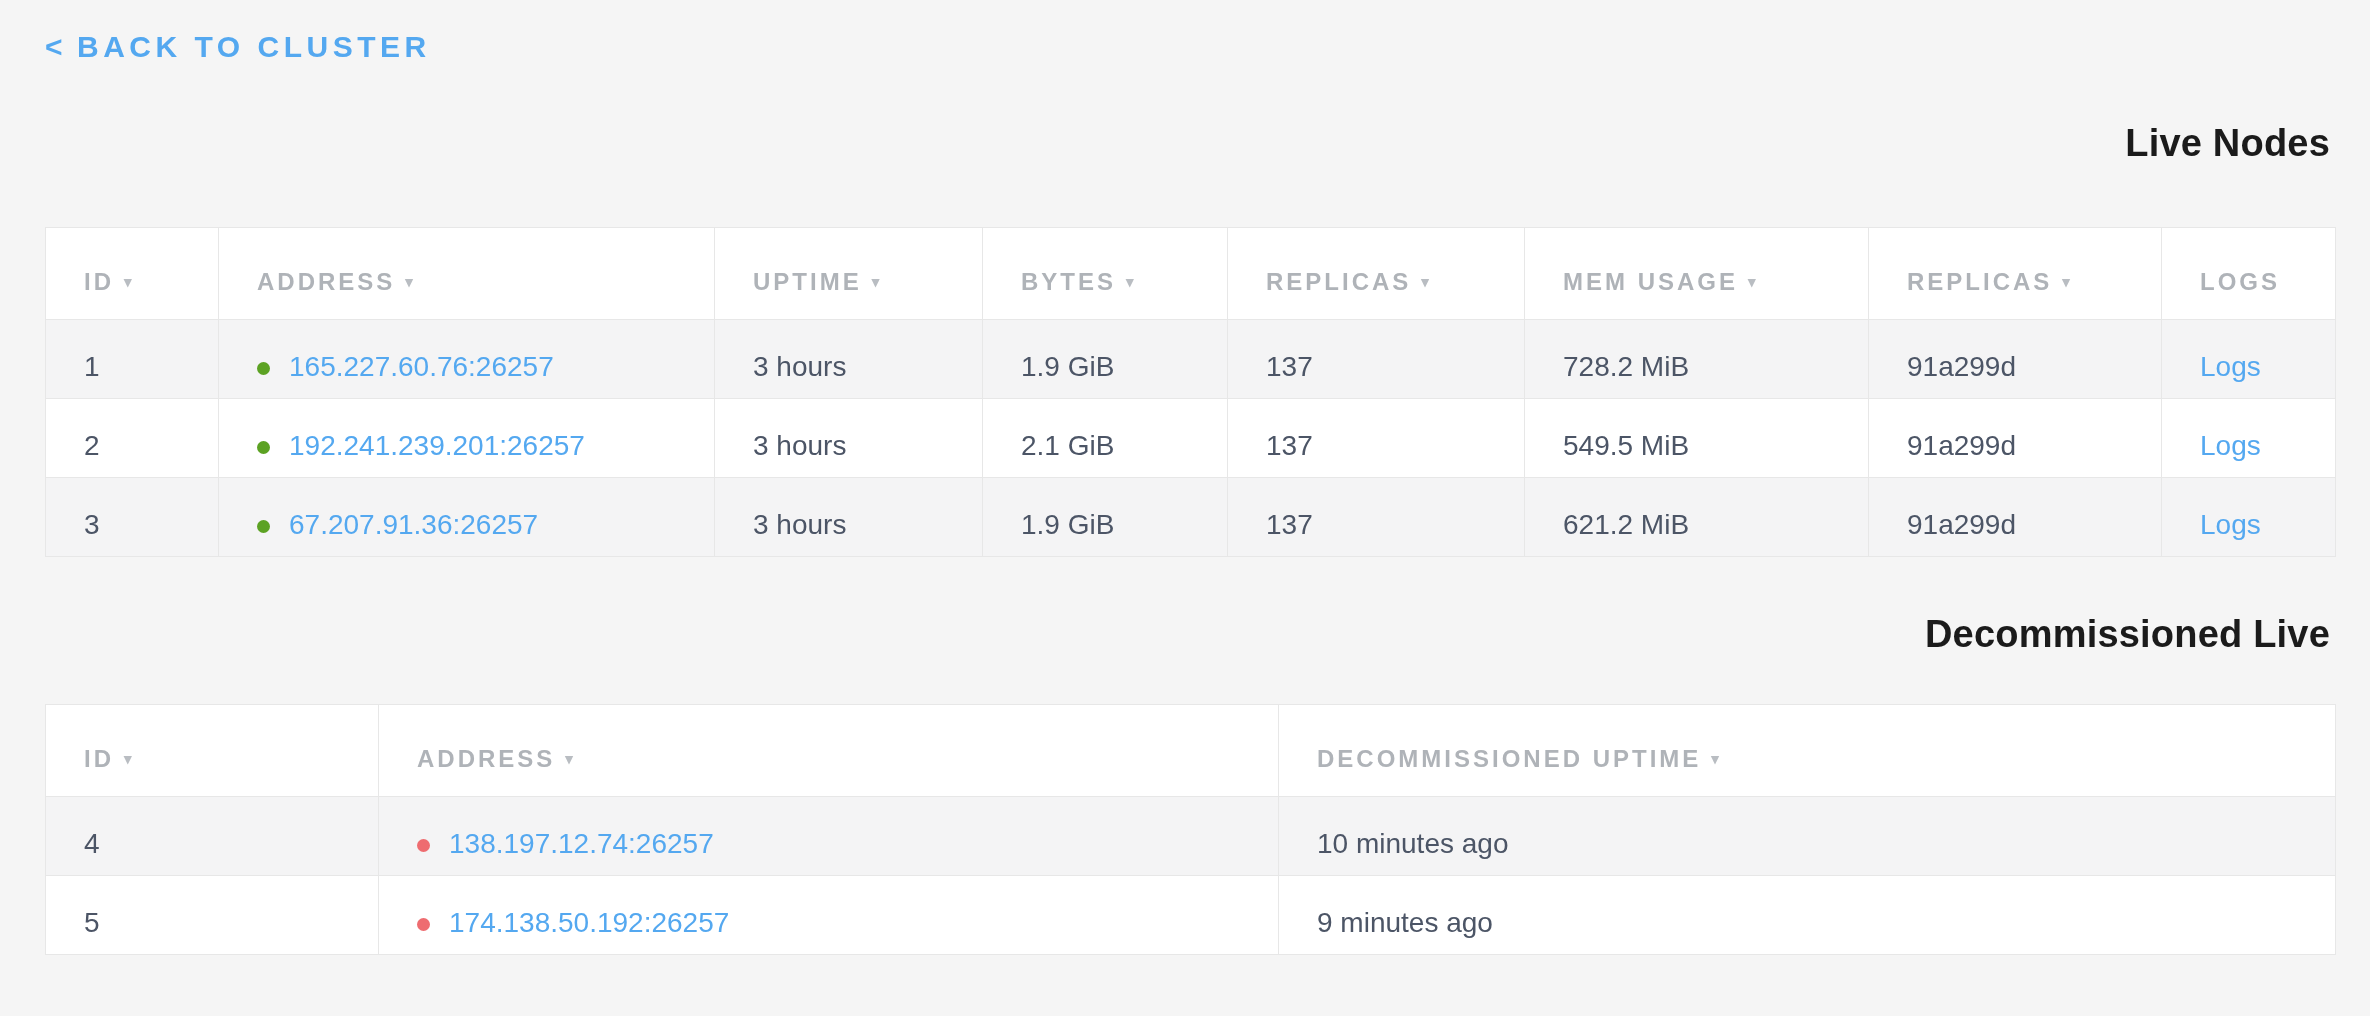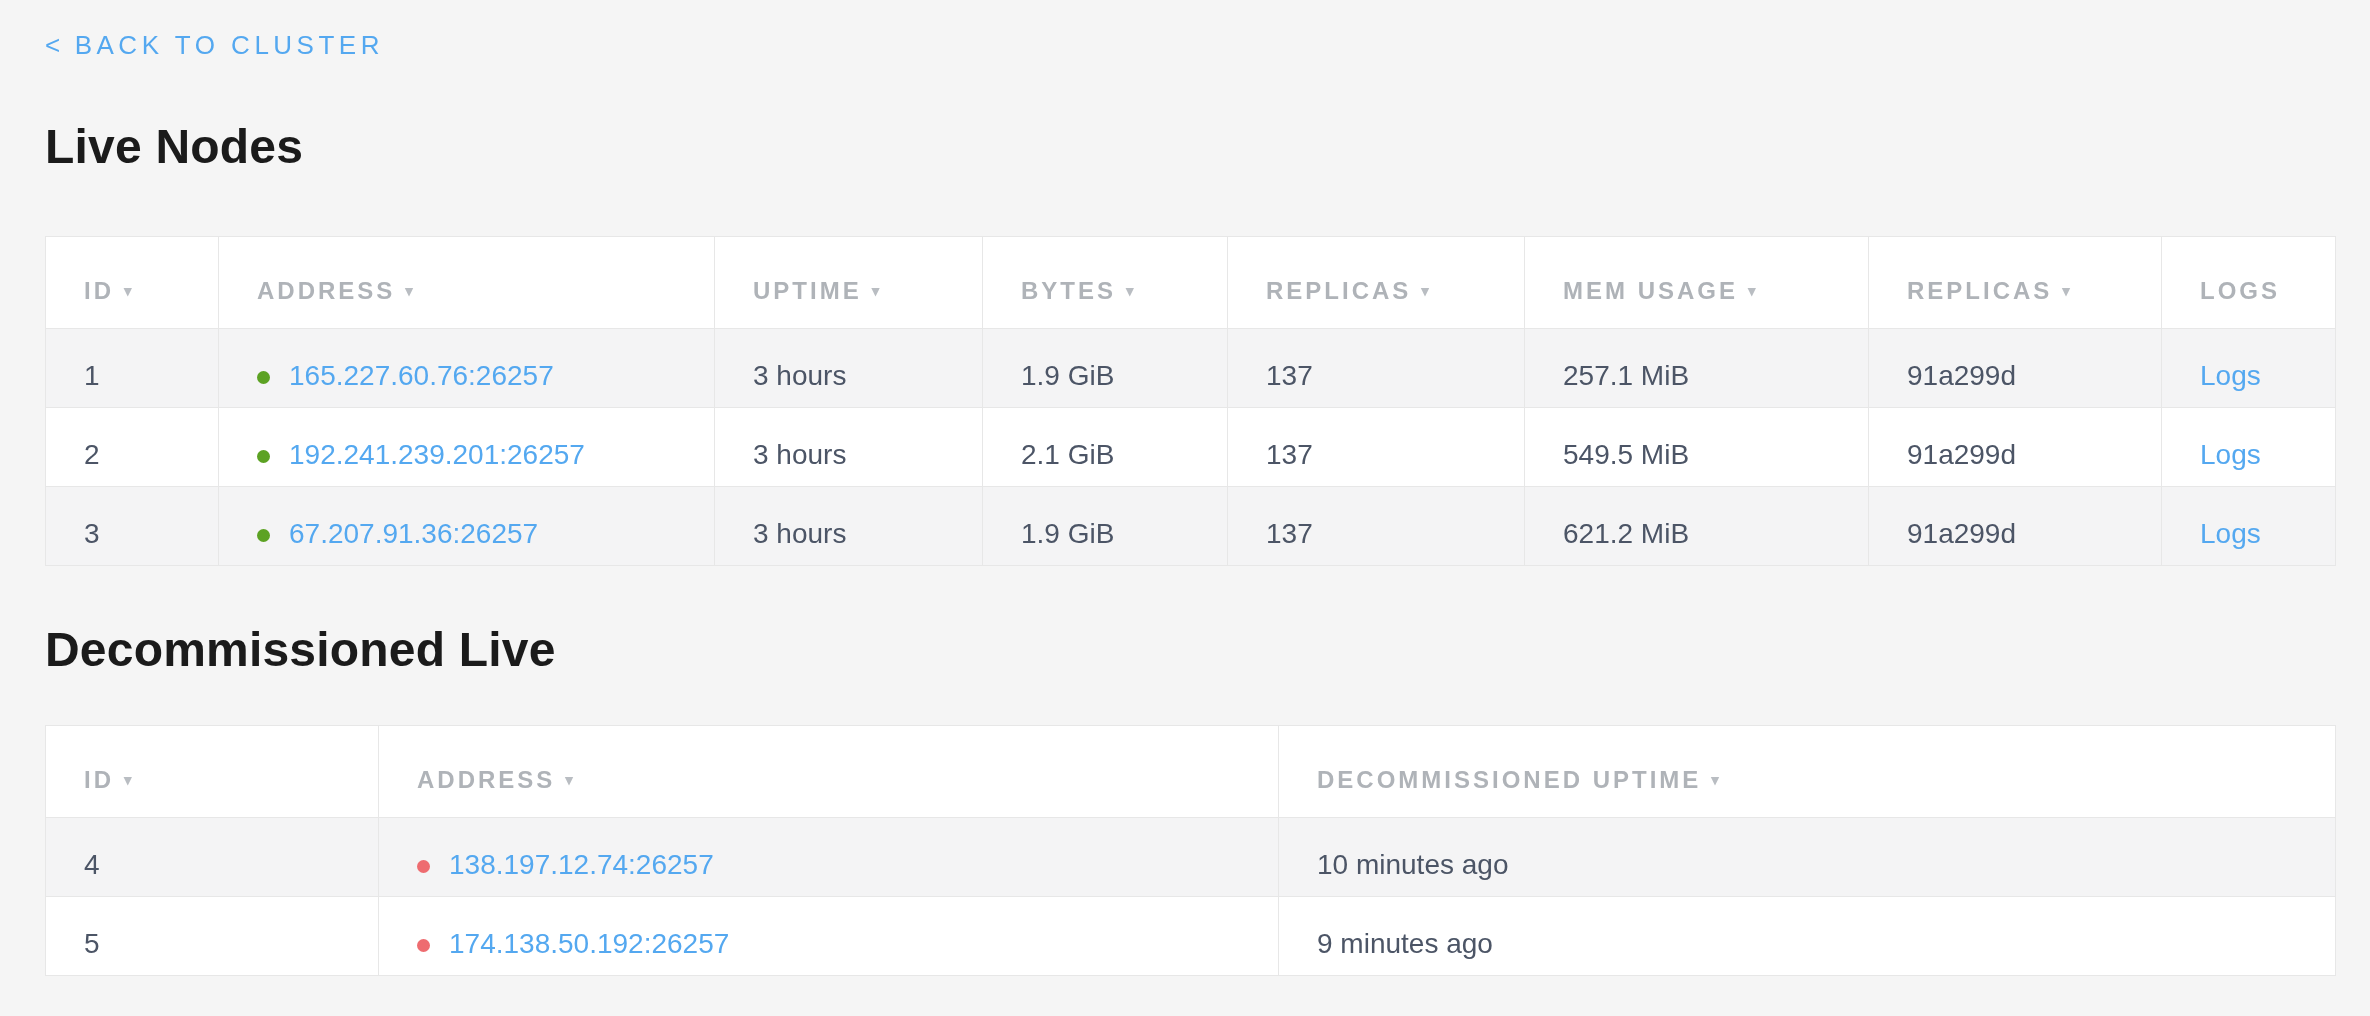--- a/index.html
+++ b/index.html
@@ -20,34 +20,35 @@
   body {
     width: 2370px;
     height: 1016px;
     overflow: hidden;
     background: var(--page-bg);
     font-family: "Liberation Sans", sans-serif;
     padding: 30px 40px 0 45px;
   }
   .back-link {
     display: inline-block;
-    font-size: 26px;
-    font-weight: 400;
+    font-size: 30px;
+    font-weight: 700;
     letter-spacing: 4.5px;
     color: var(--link-blue);
     text-decoration: none;
     cursor: pointer;
   }
   .back-link .chevron { margin-right: 10px; }
   h2.section-title {
     margin: 0;
-    font-size: 48px;
+    font-size: 38px;
     font-weight: 700;
     color: var(--heading-text);
     letter-spacing: 0.2px;
+    text-align: right;
   }
   #live-title { margin-top: 58px; }
   #decom-title { margin-top: 56px; }
   table.nodes-table {
     border-collapse: collapse;
     table-layout: fixed;
     width: 2290px;
     background: var(--row-white);
     margin-top: 62px;
   }
@@ -134,21 +135,21 @@
     </tr>
   </thead>
   <tbody>
 
       <tr class="live-row">
         <td>1</td>
         <td><span class="status-dot"></span><a class="cell-link" href="#">165.227.60.76:26257</a></td>
         <td>3 hours</td>
         <td>1.9 GiB</td>
         <td>137</td>
-        <td>257.1 MiB</td>
+        <td>728.2 MiB</td>
         <td>91a299d</td>
         <td><a class="cell-link" href="#">Logs</a></td>
       </tr>
 
       <tr class="live-row">
         <td>2</td>
         <td><span class="status-dot"></span><a class="cell-link" href="#">192.241.239.201:26257</a></td>
         <td>3 hours</td>
         <td>2.1 GiB</td>
         <td>137</td>

